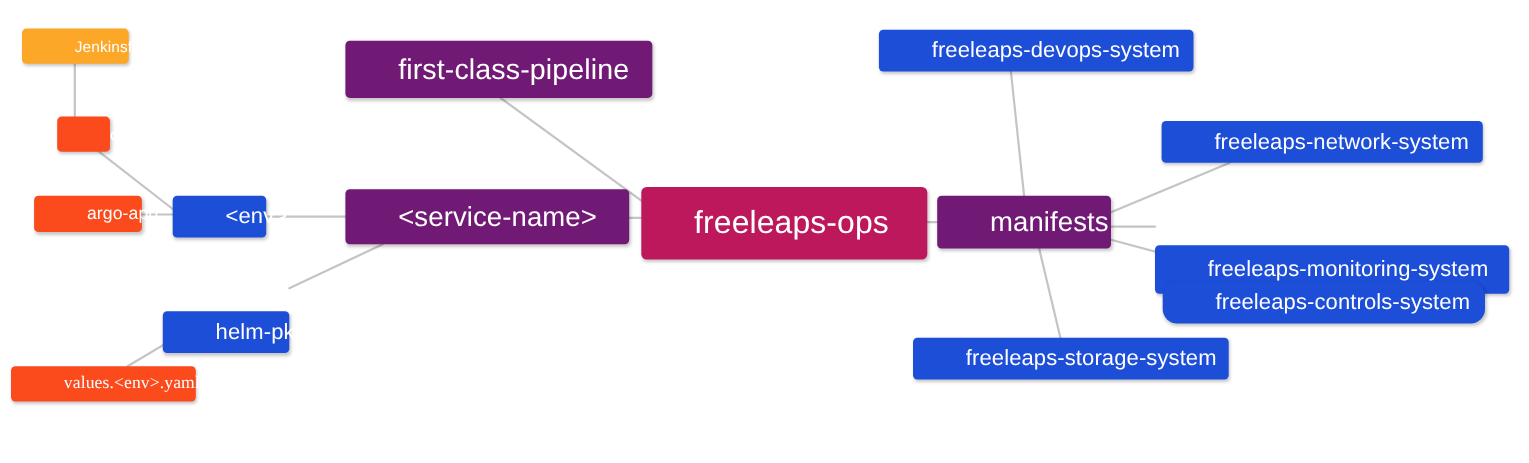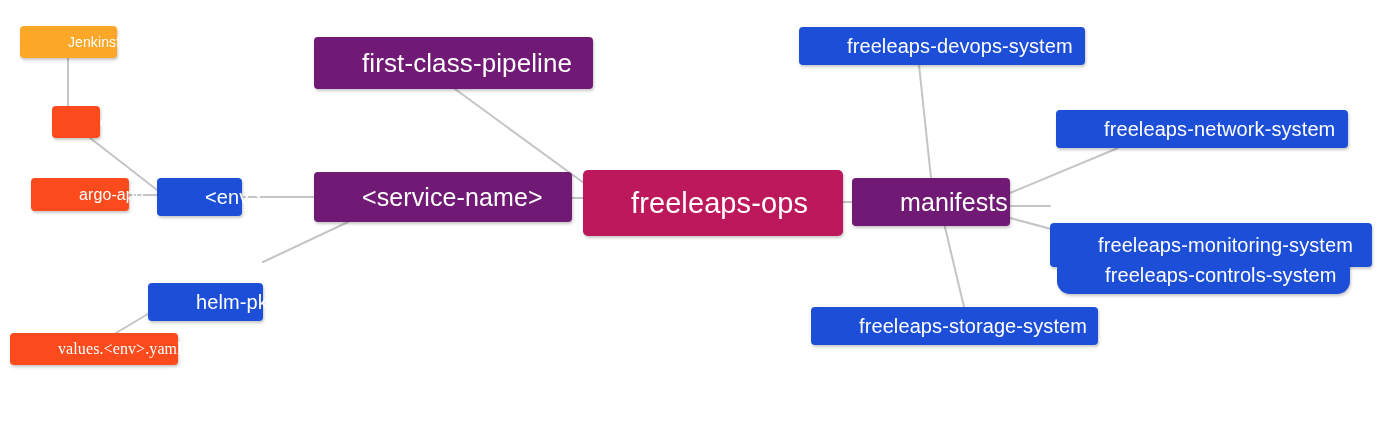--- a/index.html
+++ b/index.html
@@ -104,17 +104,17 @@
       </div>
       <div class="node node-green" style="left: 1056px; top: 110px; width: 292px; height: 38px; font-size: 20px;">
         <span>freeleaps-network-system</span>
       </div>
       <div class="node node-green" style="left: 1050px; top: 187px; width: 322px; height: 44px; font-size: 20px; margin-top: 36px;">
         <span>freeleaps-monitoring-system</span>
       </div>
       <div class="node node-green" style="left: 1057px; top: 256px; width: 293px; height: 38px; font-size: 20px; border-radius: 13px;">
         <span>freeleaps-controls-system</span>
       </div>
-      <div class="node node-green" style="left: 811px; top: 307px; width: 287px; height: 38px; font-size: 20px;">
+      <div class="node node-green" style="left: 830px; top: 307px; width: 287px; height: 38px; font-size: 20px;">
         <span>freeleaps-storage-system</span>
       </div>
     </div>
 </div>
 
 </body></html>

